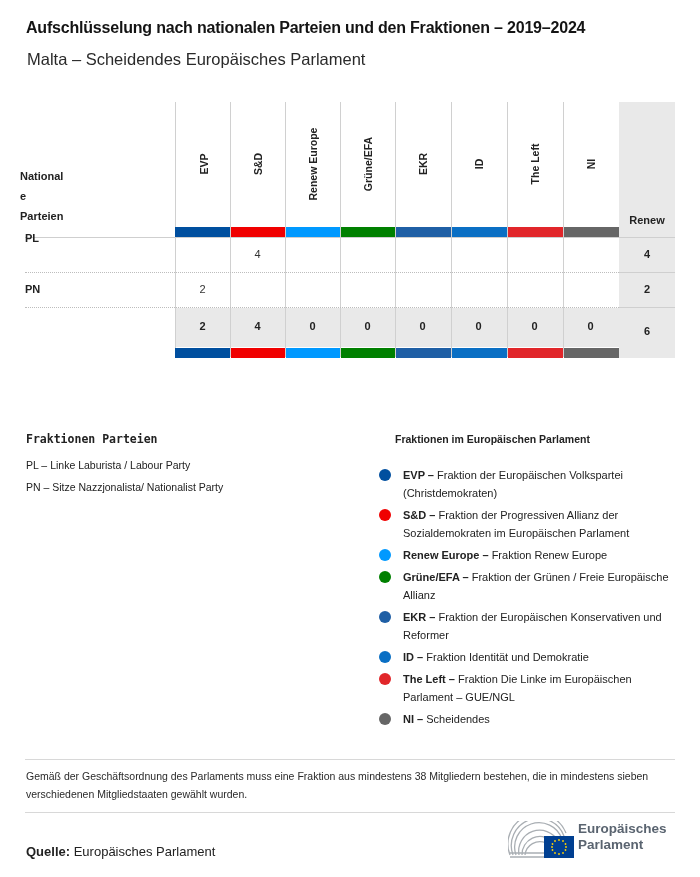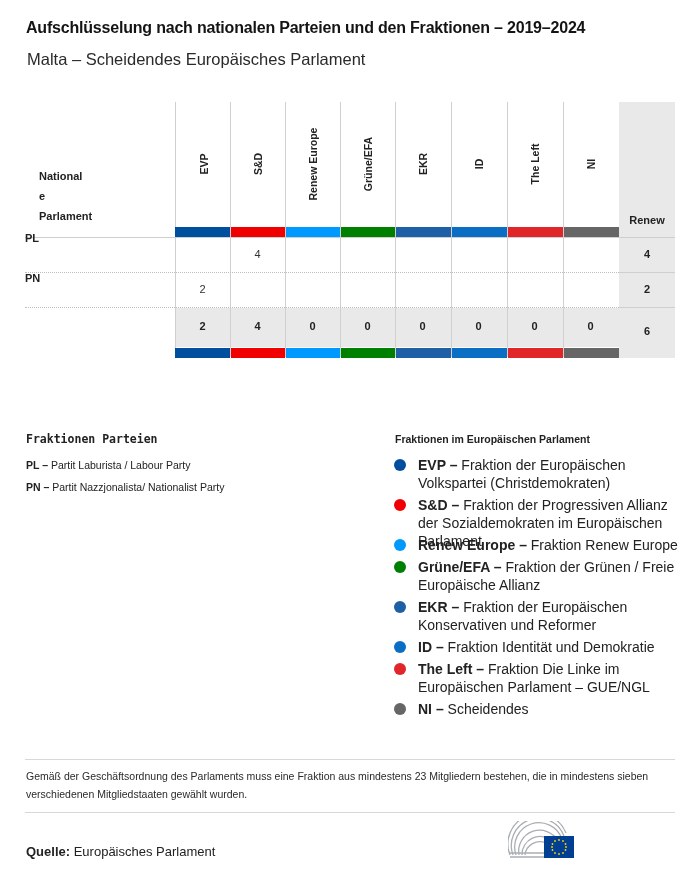--- a/index.html
+++ b/index.html
@@ -10,37 +10,37 @@
   .subtitle { position: absolute; left: 27px; top: 50px; font-size: 16.5px; color: #2a2a2a; white-space: nowrap; }
 
   
   .tbl { position: absolute; left: 0; top: 0; width: 700px; height: 370px; }
   .col-line { position: absolute; top: 102px; width: 1px; height: 255px; background: #d0d0d0; }
   .hdr-label { position: absolute; top: 102px; height: 124px; width: 55px; display: flex; align-items: center; justify-content: center; }
   .hdr-label span { transform: rotate(-90deg); white-space: nowrap; font-size: 10.5px; font-weight: bold; color: #222; }
   .bar { position: absolute; height: 10px; }
   .sitze-col { position: absolute; left: 619px; top: 102px; width: 56px; height: 256px; background: #e9e9e9; }
   .sitze-label { position: absolute; left: 619px; top: 214px; width: 56px; text-align: center; font-size: 11px; font-weight: bold; color: #222; }
-  .np-label { position: absolute; left: 39px; top: 166px; font-size: 11px; font-weight: bold; line-height: 20px; color: #222; }
+  .np-label { position: absolute; left: 20px; top: 166px; font-size: 11px; font-weight: bold; line-height: 20px; color: #222; }
   .hline { position: absolute; left: 25px; width: 650px; height: 0; }
   .hline.solid { border-top: 1px solid #cfcfcf; }
   .hline.dotted { border-top: 1px dotted #bdbdbd; }
   .row-label { position: absolute; left: 25px; font-size: 11px; font-weight: bold; color: #222; }
   .cell { position: absolute; width: 55px; text-align: center; font-size: 11px; color: #333; }
   .total-bg { position: absolute; left: 175px; top: 308px; width: 444px; height: 39px; background: #e9e9e9; }
   .total-cell { position: absolute; width: 55px; text-align: center; font-size: 11px; font-weight: bold; color: #222; top: 320px; }
   .sitze-val { position: absolute; left: 619px; width: 56px; text-align: center; font-size: 11px; font-weight: bold; color: #222; }
 
   
   .np-title { position: absolute; left: 26px; top: 432px; font-family: "DejaVu Sans Mono", "Liberation Mono", monospace; font-size: 11.5px; font-weight: bold; color: #222; }
   .np-item { position: absolute; left: 26px; font-size: 10.5px; color: #222; white-space: nowrap; }
-  .np-item b { font-weight: bold; }
+  .np-item b { font-weight: normal; }
 
   .fr-title { position: absolute; left: 395px; top: 433px; font-size: 10.5px; font-weight: bold; color: #222; }
-  .fr-item { position: absolute; left: 394px; width: 290px; font-size: 14px; line-height: 18px; color: #222; padding-left: 24px; }
+  .fr-item { position: absolute; left: 379px; width: 290px; font-size: 11px; line-height: 18px; color: #222; padding-left: 24px; margin-top: 10px; }
   .fr-item .dot { position: absolute; left: 0; top: 3px; width: 12px; height: 12px; border-radius: 50%; }
   .fr-item b { font-weight: bold; }
 
   .sep { position: absolute; left: 25px; width: 650px; border-top: 1px solid #d8d8d8; }
   .note { position: absolute; left: 26px; top: 767px; width: 650px; font-size: 10.5px; line-height: 18px; color: #2a2a2a; }
   .source { position: absolute; left: 26px; top: 844px; font-size: 13px; color: #222; }
   .source b { font-weight: bold; }
 
   .logo { position: absolute; left: 508px; top: 821px; width: 170px; height: 40px; }
   .logo-text { position: absolute; left: 70px; top: 0; font-size: 13.5px; font-weight: bold; color: #5a6470; line-height: 16px; }
@@ -60,21 +60,21 @@
   <div class="col-line" style="left:285px"></div>
   <div class="col-line" style="left:340px"></div>
   <div class="col-line" style="left:395px"></div>
   <div class="col-line" style="left:451px"></div>
   <div class="col-line" style="left:507px"></div>
   <div class="col-line" style="left:563px"></div>
 
   <div class="np-label">
     <div>National</div>
     <div>e</div>
-    <div>Parlament</div>
+    <div>Parteien</div>
   </div>
 
   <div class="hdr-label" style="left:176px">
       <span>EVP</span>
     </div>
   <div class="hdr-label" style="left:231px">
       <span>S&amp;D</span>
     </div>
   <div class="hdr-label" style="left:286px">
       <span>Renew Europe</span>
@@ -110,21 +110,21 @@
   <div class="hline dotted" style="top:272px;width:594px"></div>
   <div class="hline solid" style="top:272px;left:619px;width:56px"></div>
   <div class="hline dotted" style="top:307px;width:594px"></div>
   <div class="hline solid" style="top:307px;left:619px;width:56px"></div>
 
   <div class="row-label" style="top:232px">PL</div>
   <div class="cell" style="left:175px;top:248px"></div>
   <div class="cell" style="left:230px;top:248px">4</div>
   <div class="sitze-val" style="top:248px">4</div>
 
-  <div class="row-label" style="top:272px">PN</div>
+  <div class="row-label" style="top:283px">PN</div>
   <div class="cell" style="left:175px;top:283px">2</div>
   <div class="cell" style="left:230px;top:283px"></div>
   <div class="sitze-val" style="top:283px">2</div>
 
   <div class="total-cell" style="left:175px">2</div>
   <div class="total-cell" style="left:230px">4</div>
   <div class="total-cell" style="left:285px">0</div>
   <div class="total-cell" style="left:340px">0</div>
   <div class="total-cell" style="left:395px">0</div>
   <div class="total-cell" style="left:451px">0</div>
@@ -138,25 +138,25 @@
   <div class="bar" style="left:341px;top:348px;width:54px;background:#008000"></div>
   <div class="bar" style="left:396px;top:348px;width:55px;background:#1f5fa5"></div>
   <div class="bar" style="left:452px;top:348px;width:55px;background:#0a6fc4"></div>
   <div class="bar" style="left:508px;top:348px;width:55px;background:#e1262a"></div>
   <div class="bar" style="left:564px;top:348px;width:55px;background:#666666"></div>
 </div>
 
 <div class="np-title">Fraktionen Parteien</div>
 <div class="np-item" style="top:459px">
   <b>PL –</b>
-  <span>Partit Laburista / Labour Party</span>
+  <span>Linke Laburista / Labour Party</span>
 </div>
 <div class="np-item" style="top:481px">
   <b>PN –</b>
-  <span>Partit Nazzjonalista/ Nationalist Party</span>
+  <span>Sitze Nazzjonalista/ Nationalist Party</span>
 </div>
 
 <div class="fr-title">Fraktionen im Europäischen Parlament</div>
 
 <div class="fr-item" style="top:456px">
   <span class="dot" style="background:#004f9f"></span>
   <b>EVP –</b>
   <span>Fraktion der Europäischen Volkspartei (Christdemokraten)</span>
 </div>
 <div class="fr-item" style="top:496px">
@@ -189,21 +189,21 @@
   <b>The Left –</b>
   <span>Fraktion Die Linke im Europäischen Parlament – GUE/NGL</span>
 </div>
 <div class="fr-item" style="top:700px">
   <span class="dot" style="background:#666666"></span>
   <b>NI –</b>
   <span>Scheidendes</span>
 </div>
 
 <div class="sep" style="top:759px"></div>
-<div class="note">Gemäß der Geschäftsordnung des Parlaments muss eine Fraktion aus mindestens 23 Mitgliedern bestehen, die in mindestens sieben verschiedenen Mitgliedstaaten gewählt wurden.</div>
+<div class="note">Gemäß der Geschäftsordnung des Parlaments muss eine Fraktion aus mindestens 38 Mitgliedern bestehen, die in mindestens sieben verschiedenen Mitgliedstaaten gewählt wurden.</div>
 <div class="sep" style="top:812px"></div>
 
 <div class="source">
   <b>Quelle:</b>
   <span>Europäisches Parlament</span>
 </div>
 
 <div class="logo">
   <svg width="68" height="38" viewBox="0 0 68 38">
     <g fill="none" stroke="#a9aeb3" stroke-width="1.3">
@@ -225,13 +225,17 @@
         <circle cx="57.5" cy="29" r="0.9"></circle>
         <circle cx="55" cy="32" r="0.9"></circle>
       <circle cx="51" cy="33" r="0.9"></circle>
         <circle cx="47" cy="32" r="0.9"></circle>
         <circle cx="44.5" cy="29" r="0.9"></circle>
       <circle cx="44" cy="26" r="0.9"></circle>
         <circle cx="44.5" cy="23" r="0.9"></circle>
         <circle cx="47" cy="20" r="0.9"></circle>
     </g>
   </svg>
+  <div class="logo-text">
+    <div>Europäisches</div>
+    <div>Parlament</div>
+  </div>
 </div>
 
 </body></html>

